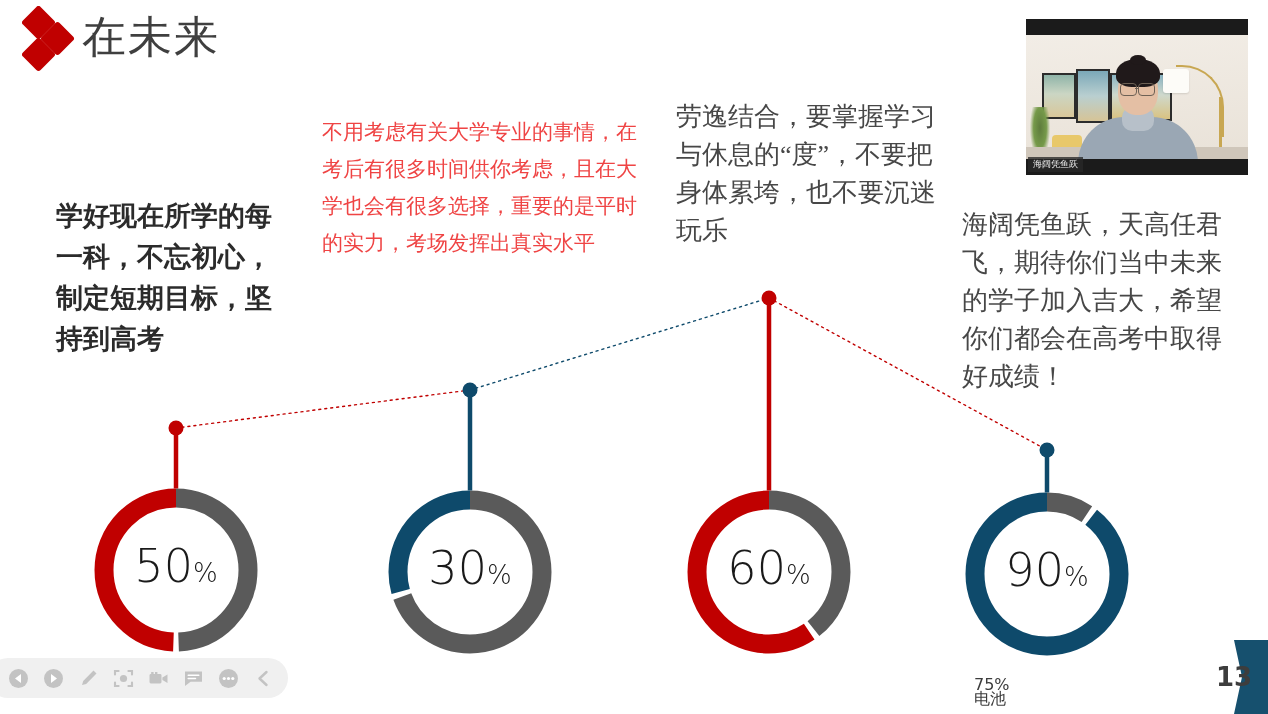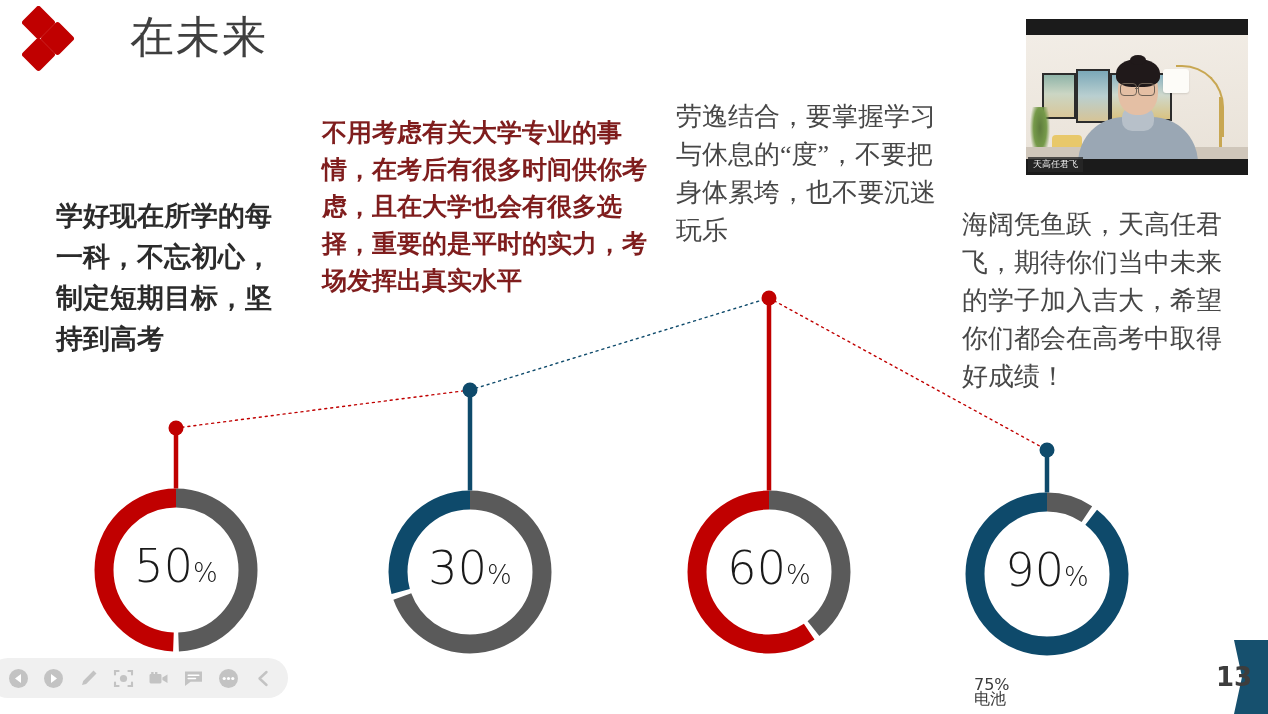--- a/index.html
+++ b/index.html
@@ -29,21 +29,20 @@
   .title {
     position: absolute;
     left: 82px;
     top: 8px;
     font-size: 44px;
     font-weight: 400;
     color: #3f3f3f;
     letter-spacing: 2px;
     font-family: "Liberation Serif", "DejaVu Serif", serif;
     white-space: nowrap;
-    margin-left: 48px;
   }
 
   
   .video-tile {
     position: absolute;
     left: 1026px;
     top: 19px;
     width: 222px;
     height: 156px;
     background: #1b1b1b;
@@ -149,23 +148,22 @@
     font-family: "Liberation Serif", "DejaVu Serif", serif;
     white-space: pre-wrap;
   }
   .txt-1 {
     left: 56px; top: 196px; width: 240px;
     font-size: 27px; line-height: 41px;
     font-weight: bold; color: #2b2b2b;
   }
   .txt-2 {
     left: 322px; top: 114px; width: 330px;
-    font-size: 25px; line-height: 37px;
-    color: #7f1d1d;
-    font-weight: bold;
+    font-size: 21px; line-height: 37px;
+    color: #ef4444;
   }
   .txt-3 {
     left: 676px; top: 98px; width: 268px;
     font-size: 26px; line-height: 38px;
     color: #474747;
   }
   .txt-4 {
     left: 962px; top: 206px; width: 280px;
     font-size: 26px; line-height: 38px;
     color: #474747;
@@ -265,21 +263,21 @@
       <div class="vw-sofa"></div>
       <div class="vw-body"></div>
       <div class="vw-neck"></div>
       <div class="vw-head"></div>
       <div class="vw-hair"></div>
       <div class="vw-hair-b"></div>
       <div class="vw-glass vw-glass-l"></div>
       <div class="vw-glass vw-glass-r"></div>
       <div class="vw-glass-bridge"></div>
     </div>
-    <div class="video-label">天高任君飞</div>
+    <div class="video-label">海阔凭鱼跃</div>
   </div>
 
   <div class="txt txt-1">学好现在所学的每一科，不忘初心，制定短期目标，坚持到高考</div>
   <div class="txt txt-2">不用考虑有关大学专业的事情，在考后有很多时间供你考虑，且在大学也会有很多选择，重要的是平时的实力，考场发挥出真实水平</div>
   <div class="txt txt-4">海阔凭鱼跃，天高任君飞，期待你们当中未来的学子加入吉大，希望你们都会在高考中取得好成绩！</div>
   <div class="txt txt-3">劳逸结合，要掌握学习与休息的“度”，不要把身体累垮，也不要沉迷玩乐</div>
 
   <svg class="layer" id="graphics" viewBox="0 0 1268 714">
       <line x1="176" y1="428" x2="470" y2="390" stroke="#C00000" stroke-width="1.4" stroke-dasharray="2 4" stroke-linecap="round"></line>
       <line x1="470" y1="390" x2="769" y2="298" stroke="#0E4A6B" stroke-width="1.4" stroke-dasharray="2 4" stroke-linecap="round"></line>

